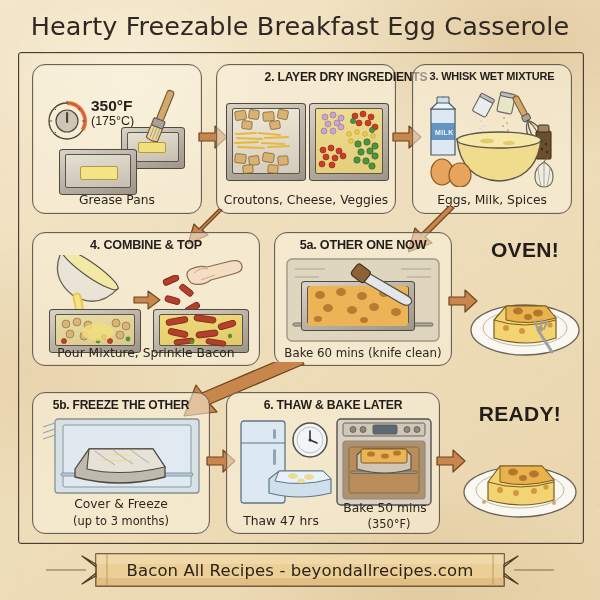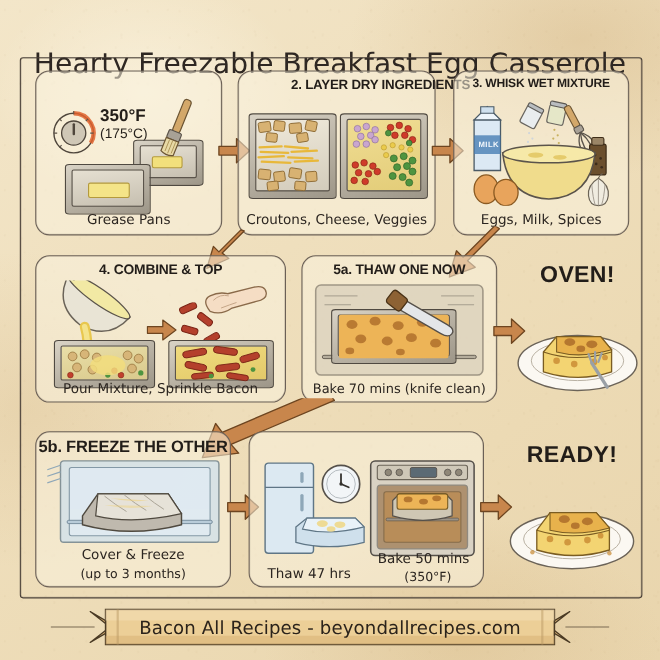--- a/index.html
+++ b/index.html
@@ -25,21 +25,21 @@
       radial-gradient(circle at 37% 61%, rgba(150,115,65,.09) 0 1px, transparent 1.4px),
       radial-gradient(circle at 63% 31%, rgba(150,115,65,.08) 0 1px, transparent 1.4px),
       radial-gradient(circle at 81% 74%, rgba(150,115,65,.10) 0 1px, transparent 1.4px),
       radial-gradient(circle at 51% 88%, rgba(150,115,65,.08) 0 1px, transparent 1.4px);
     background-size:37px 41px,53px 47px,29px 33px,61px 43px,44px 39px;
   }
   
   #title{
     position:absolute;left:0;top:11px;width:600px;text-align:center;
     font-size:25.5px;letter-spacing:.1px;color:#2e2722;
-    font-family:"DejaVu Sans",sans-serif;font-weight:400;margin-top:32px;
+    font-family:"DejaVu Sans",sans-serif;font-weight:400;
   }
   
   #frame{
     position:absolute;left:18px;top:52px;width:564px;height:490px;
     border:1.6px solid #4a4038;border-radius:3px;
     box-shadow:inset 0 0 0 .5px rgba(74,64,56,.35);
   }
   
   .panel{
     position:absolute;
@@ -396,21 +396,21 @@
             <circle cx="30" cy="28" r="2.2"></circle>
             <circle cx="68" cy="22" r="2.2"></circle>
           </g>
       </svg>
     </div>
 
     <div class="pcap" style="bottom:5px;">Pour Mixture, Sprinkle Bacon</div>
   </div>
 
   <div class="panel" style="left:274px;top:232px;width:176px;height:132px;">
-    <div class="ptitle">5a. THAW ONE NOW</div>
+    <div class="ptitle">5a. OTHER ONE NOW</div>
 
     <svg class="art" style="left:10px;top:24px;" width="156" height="86" viewBox="0 0 156 86">
       <rect x="2" y="2" width="152" height="82" rx="5" fill="#cfc7b4" stroke="#5b544b" stroke-width="1.4" opacity=".55"></rect>
       <g stroke="#9a9race" stroke-width="1"></g>
       <g stroke="#a49c8c" stroke-width="1.1" opacity=".8">
         <line x1="10" y1="12" x2="40" y2="12"></line>
           <line x1="10" y1="20" x2="34" y2="20"></line>
         <line x1="116" y1="12" x2="146" y2="12"></line>
           <line x1="122" y1="20" x2="146" y2="20"></line>
       </g>
@@ -436,21 +436,21 @@
       </svg>
     </div>
 
     <svg class="art" style="left:70px;top:22px;" width="86" height="74" viewBox="0 0 86 74">
       <g transform="rotate(38 43 37)">
         <path d="M16 34 l44 -6 q8 -1 8 4 q0 5 -8 6 l-44 6 z" fill="#e4e6e8" stroke="#55504a" stroke-width="1.2"></path>
         <rect x="2" y="32" width="16" height="14" rx="3" fill="#8d6234" stroke="#4a3318" stroke-width="1.2"></rect>
       </g>
     </svg>
 
-    <div class="pcap" style="bottom:5px;font-size:11.8px;">Bake 70 mins (knife clean)</div>
+    <div class="pcap" style="bottom:5px;font-size:11.8px;">Bake 60 mins (knife clean)</div>
   </div>
 
   <svg class="art" style="left:448px;top:288px;" width="30" height="26" viewBox="0 0 30 26">
     <path d="M1 9 h16 v-7 l12 11 l-12 11 v-7 h-16 z" fill="#c8864c" stroke="#6d4520" stroke-width="1.2" stroke-linejoin="round"></path>
   </svg>
 
   <div class="art" style="left:466px;top:236px;width:118px;height:128px;">
     <div class="bigword" style="left:0;top:2px;width:118px;">OVEN!</div>
     <svg style="position:absolute;left:0;top:32px;" width="118" height="94" viewBox="0 0 118 94">
       <ellipse cx="59" cy="62" rx="54" ry="25" fill="#fbf8f2" stroke="#6b6358" stroke-width="1.3"></ellipse>
@@ -476,21 +476,21 @@
         <path d="M72 62 l-3 -8 M75 61 l0 -9 M78 61 l3 -8" stroke="#9aa0a6" stroke-width="2" stroke-linecap="round" fill="none"></path>
       </g>
     </svg>
   </div>
 
   <svg class="art" style="left:182px;top:362px;" width="126" height="56" viewBox="0 0 126 56">
     <path d="M122 2 l-94 40 l7 8 l-33 4 l12 -31 l6 8 l94 -40 z" fill="#c8864c" stroke="#6d4520" stroke-width="1.2" stroke-linejoin="round"></path>
   </svg>
 
   <div class="panel" style="left:32px;top:392px;width:176px;height:140px;">
-    <div class="ptitle" style="font-size:15px;">5b. FREEZE THE OTHER</div>
+    <div class="ptitle" style="font-size:12px;">5b. FREEZE THE OTHER</div>
 
     <svg class="art" style="left:8px;top:24px;" width="160" height="78" viewBox="0 0 160 78">
       <rect x="14" y="2" width="144" height="74" rx="3" fill="#cfe0ec" stroke="#5f7686" stroke-width="1.3" opacity=".75"></rect>
       <rect x="22" y="8" width="128" height="62" rx="2" fill="#e2ecf4" stroke="#6f8696" stroke-width="1" opacity=".8"></rect>
       <g stroke="#8ea7b8" stroke-width="1.1">
           <line x1="2" y1="10" x2="14" y2="6"></line>
           <line x1="2" y1="16" x2="14" y2="12"></line>
           <line x1="2" y1="22" x2="14" y2="18"></line>
         </g>
       <rect x="20" y="56" width="132" height="3" rx="1.5" fill="#b9ccd9" stroke="#6f8696" stroke-width=".8"></rect>
@@ -510,20 +510,21 @@
 
     <div class="pcap" style="bottom:22px;">Cover &amp; Freeze</div>
     <div class="pcap sub" style="bottom:5px;">(up to 3 months)</div>
   </div>
 
   <svg class="art" style="left:206px;top:448px;" width="30" height="26" viewBox="0 0 30 26">
     <path d="M1 9 h16 v-7 l12 11 l-12 11 v-7 h-16 z" fill="#c8864c" stroke="#6d4520" stroke-width="1.2" stroke-linejoin="round"></path>
   </svg>
 
   <div class="panel" style="left:226px;top:392px;width:212px;height:140px;">
+    <div class="ptitle" style="font-size:12.2px;">6. THAW &amp; BAKE LATER</div>
 
     <svg class="art" style="left:8px;top:26px;" width="56" height="86" viewBox="0 0 56 86">
       <rect x="6" y="2" width="44" height="82" rx="3" fill="#dce9f2" stroke="#5f7686" stroke-width="1.3"></rect>
       <line x1="6" y1="24" x2="50" y2="24" stroke="#5f7686" stroke-width="1.2"></line>
       <rect x="38" y="10" width="3" height="10" rx="1.5" fill="#8ea7b8"></rect>
       <rect x="38" y="30" width="3" height="16" rx="1.5" fill="#8ea7b8"></rect>
     </svg>
 
     <svg class="art" style="left:62px;top:26px;" width="42" height="42" viewBox="0 0 42 42">
       <circle cx="21" cy="21" r="17" fill="#f2f5f7" stroke="#55504a" stroke-width="1.5"></circle>

